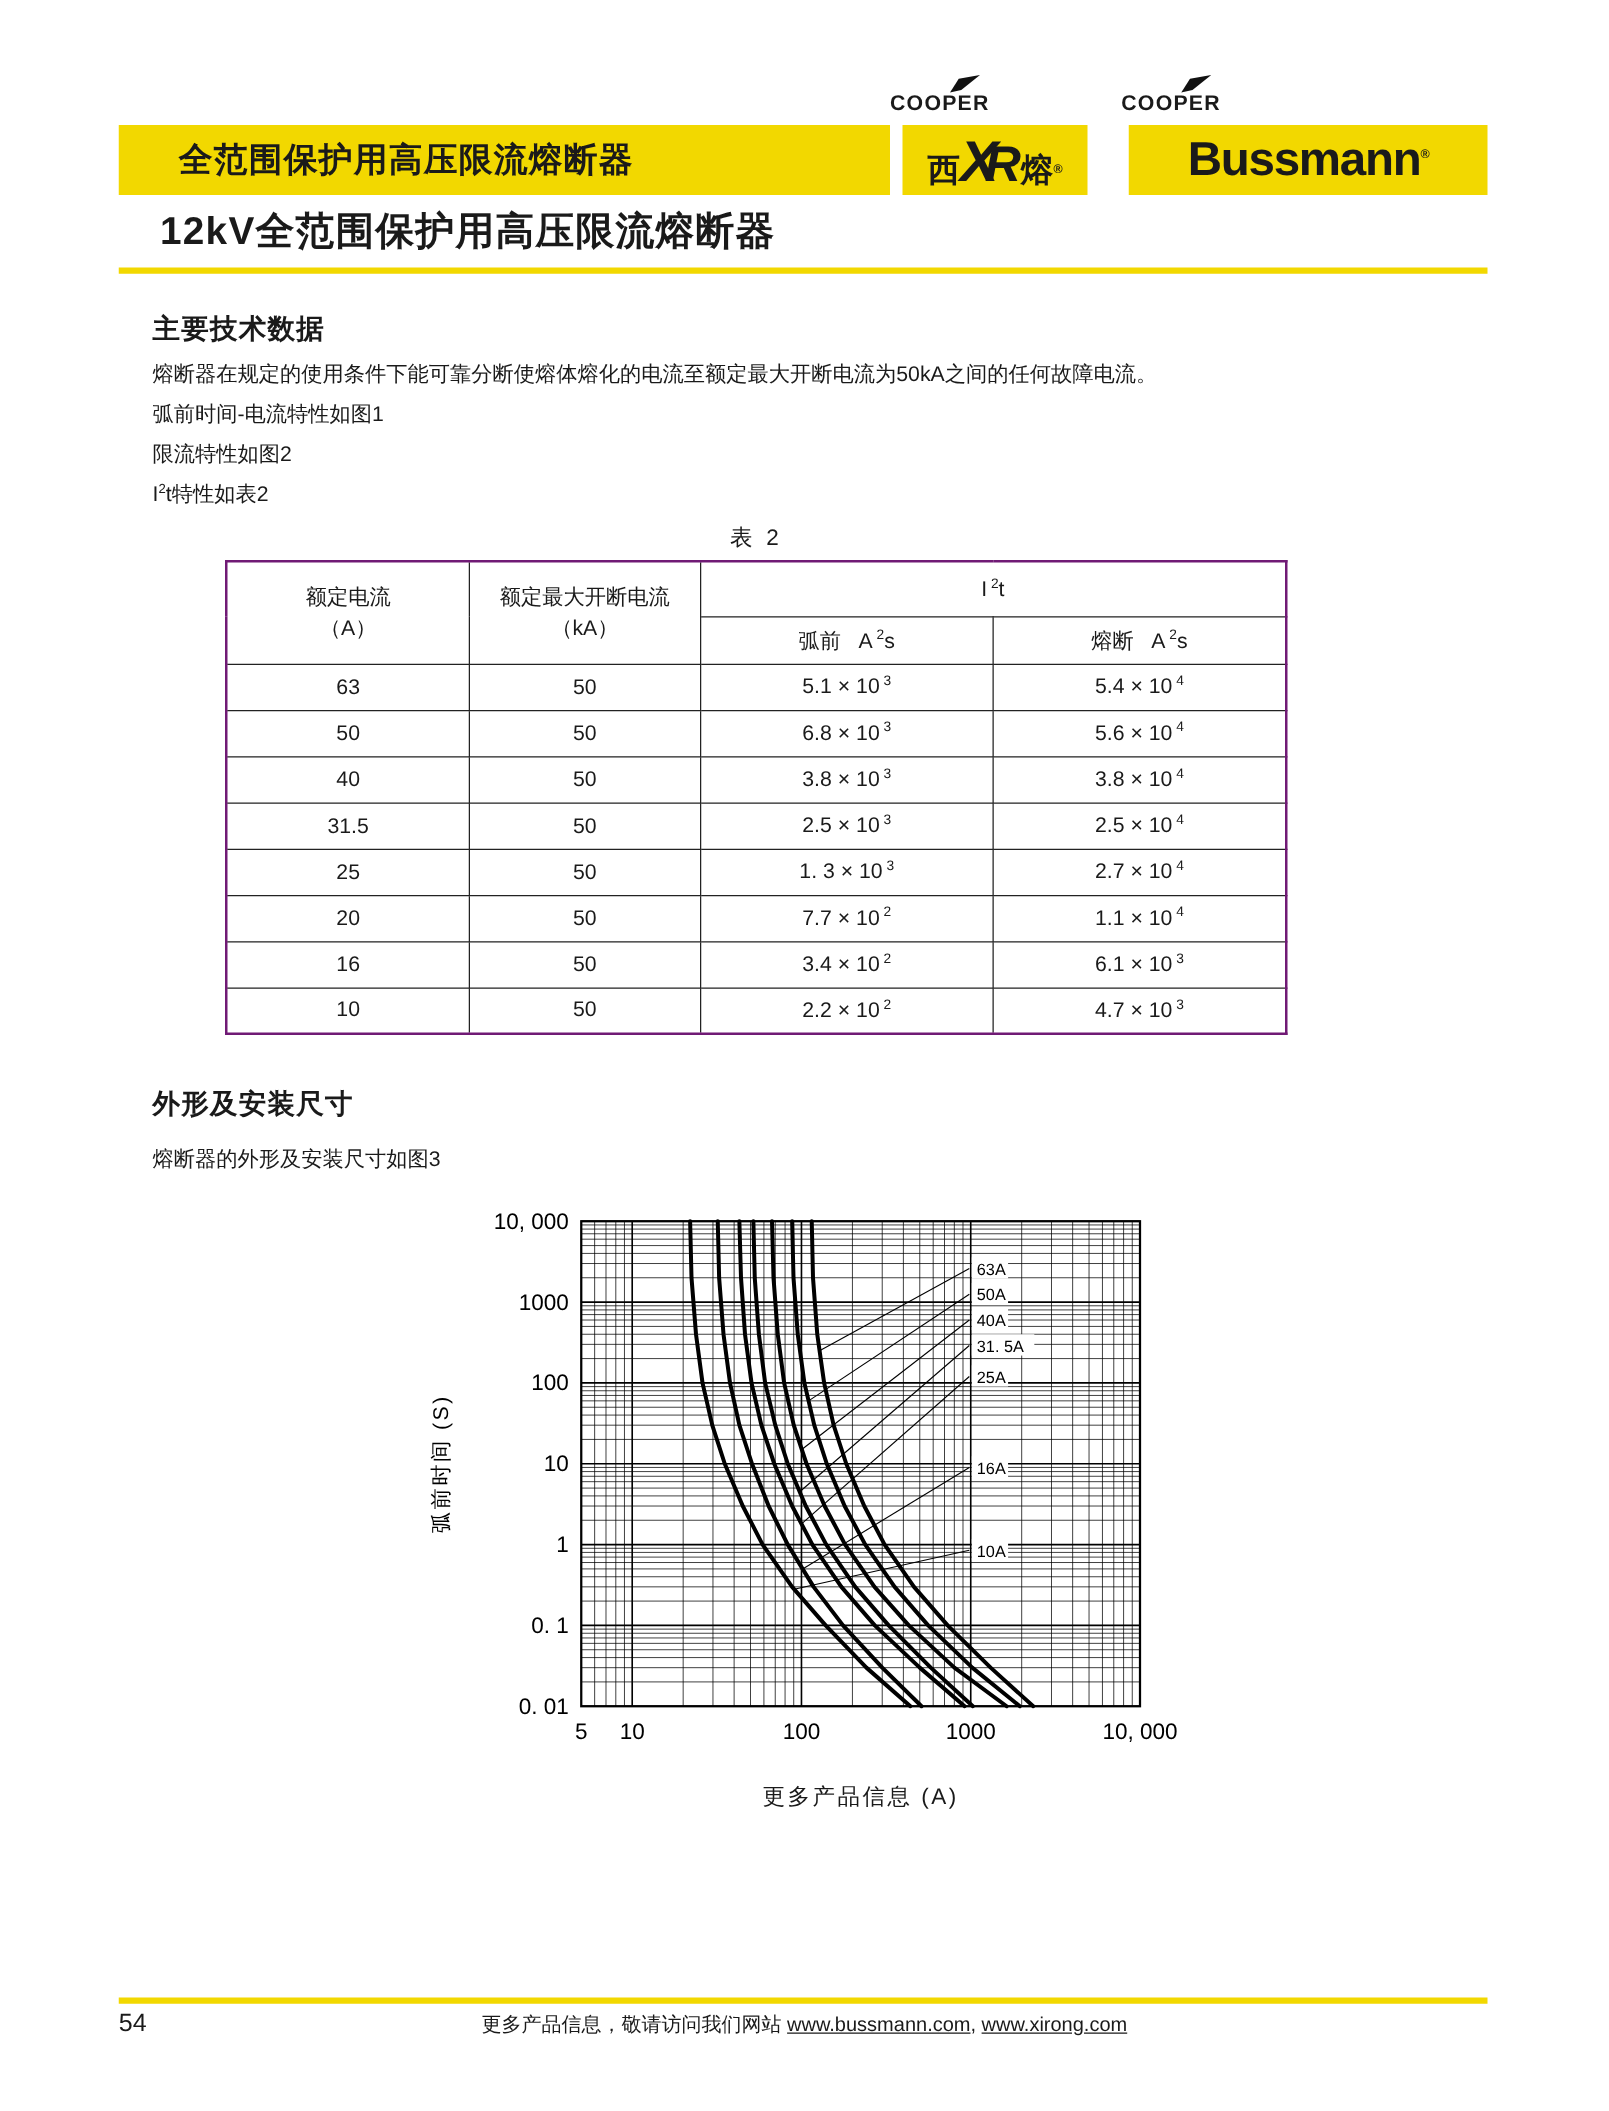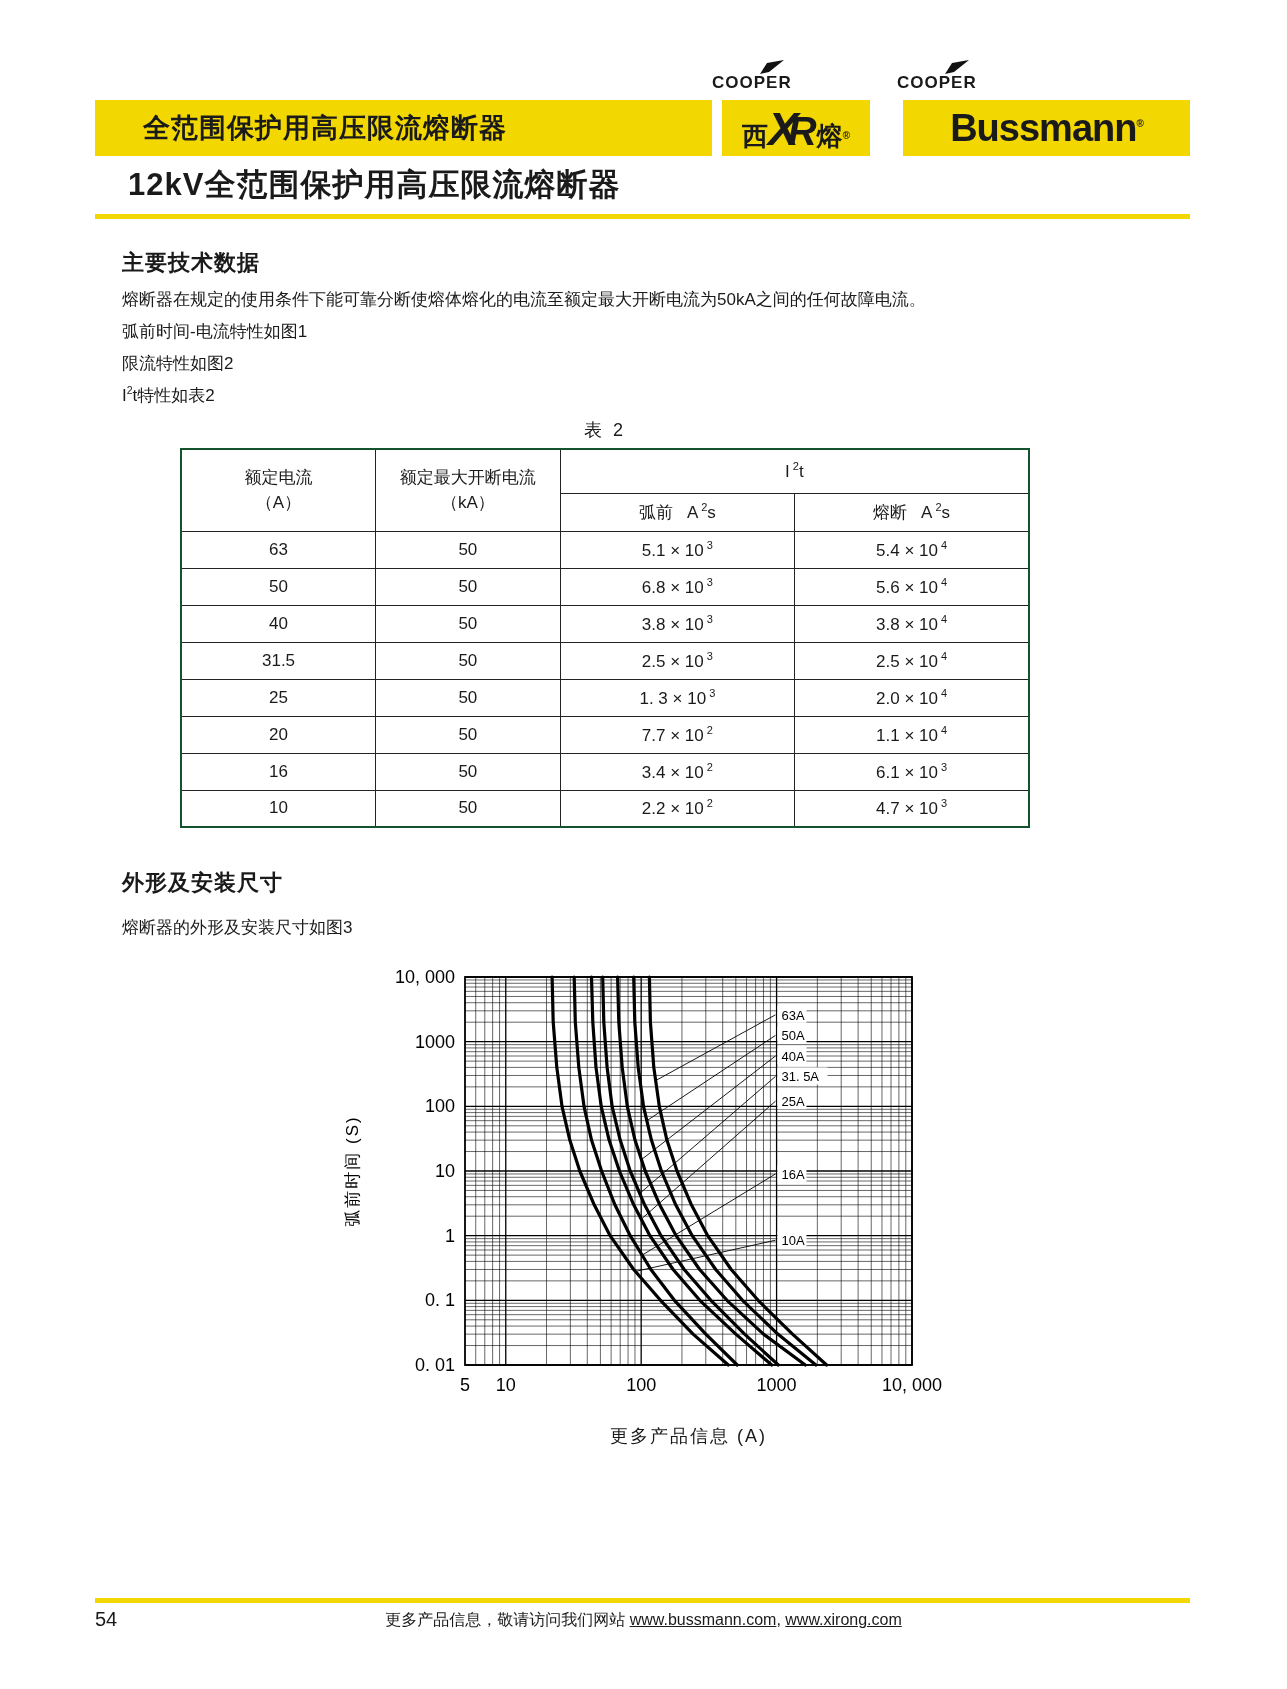--- a/index.html
+++ b/index.html
@@ -29,21 +29,21 @@
 
   
   .sec-heading { position:absolute; left:122px; font-size:22px; font-weight:bold; letter-spacing:1px; }
   .body-line { position:absolute; left:122px; font-size:17px; }
   sup { font-size:0.62em; }
 
   
   .tbl-caption { position:absolute; left:180px; top:418px; width:850px; text-align:center; font-size:18px; letter-spacing:3px; }
   table.spec { position:absolute; left:180px; top:448px; width:850px; border-collapse:collapse; font-size:17px; }
   table.spec th, table.spec td { border:1px solid #222; text-align:center; font-weight:normal; padding:0; }
-  table.spec { border:2px solid #14532d; }
+  table.spec { border:2px solid #701a75; }
   table.spec .h1 { height:44px; }
   table.spec .h2 { height:38px; }
   table.spec td { height:37px; }
   table.spec col.c1 { width:195px; } table.spec col.c2 { width:185px; }
   table.spec col.c3 { width:235px; } table.spec col.c4 { width:235px; }
   table.spec sup { font-size:11px; margin-left:3px; }
   .hdr-2line div { line-height:1.5; }
   .gap8 { display:inline-block; width:14px; }
 
   
@@ -138,21 +138,21 @@
     <tr>
       <td>31.5</td>
       <td>50</td>
       <td><span>2.5</span> <span>× 10</span><sup>3</sup></td>
       <td><span>2.5</span> <span>× 10</span><sup>4</sup></td>
     </tr>
     <tr>
       <td>25</td>
       <td>50</td>
       <td><span>1. 3</span> <span>× 10</span><sup>3</sup></td>
-      <td><span>2.0</span> <span>× 10</span><sup>4</sup></td>
+      <td><span>2.7</span> <span>× 10</span><sup>4</sup></td>
     </tr>
     <tr>
       <td>20</td>
       <td>50</td>
       <td><span>7.7</span> <span>× 10</span><sup>2</sup></td>
       <td><span>1.1</span> <span>× 10</span><sup>4</sup></td>
     </tr>
     <tr>
       <td>16</td>
       <td>50</td>

